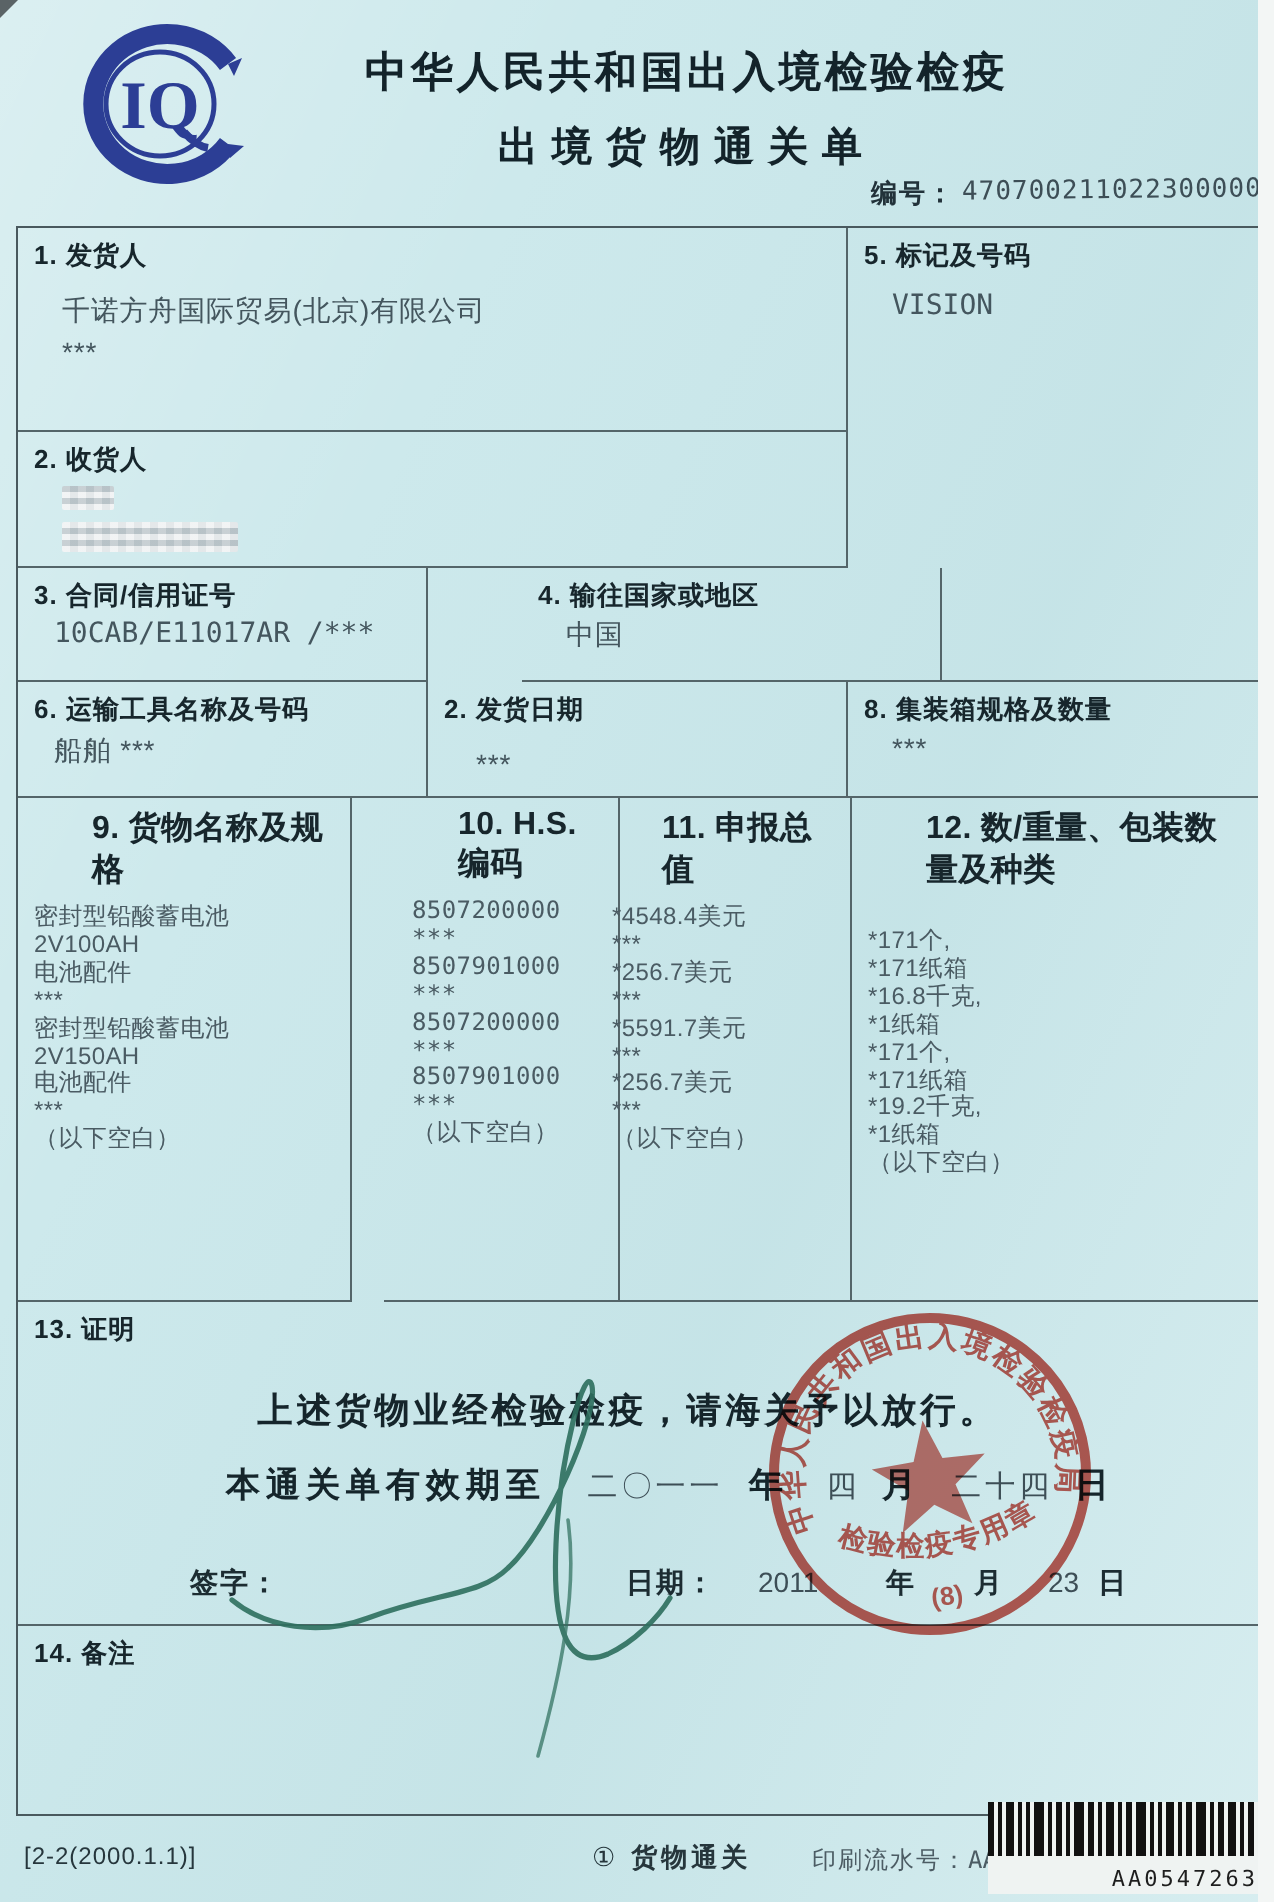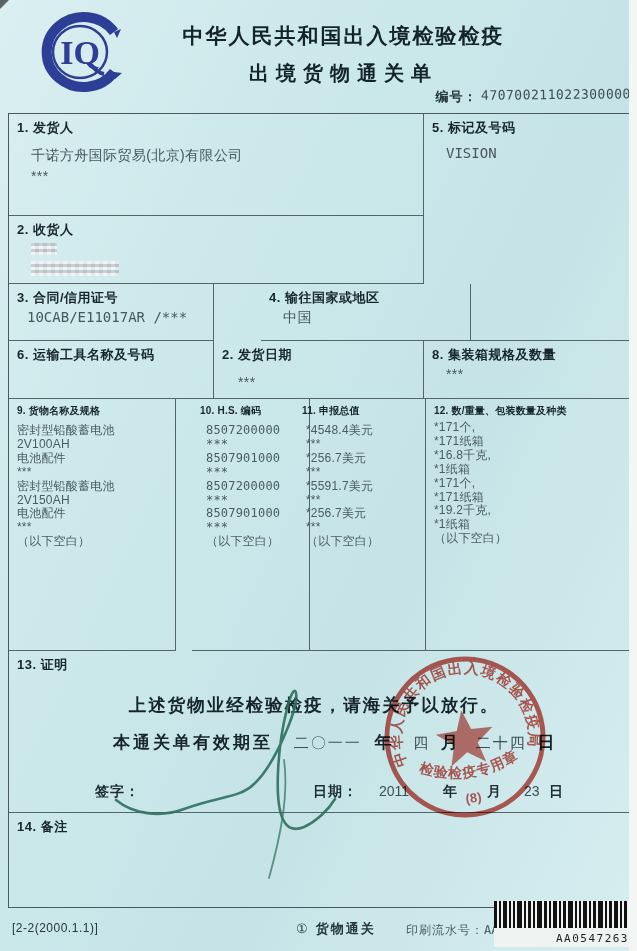--- a/index.html
+++ b/index.html
@@ -25,21 +25,21 @@
   .form-table{position:absolute;left:8px;top:113px;width:622px;height:795px;
     border:1px solid #49595e;box-sizing:border-box;}
   .cell{position:absolute;box-sizing:border-box;border-right:1px solid #546569;border-bottom:1px solid #546569;padding:5px 6px 0 8px;}
   .noR{border-right:none;}
   .noB{border-bottom:none;}
   .lbl{font-weight:bold;font-size:13px;color:#17262c;letter-spacing:.5px;}
   .val{font-size:14px;color:#44565e;letter-spacing:.4px;}
   .mono{font-family:"DejaVu Sans Mono",monospace;letter-spacing:0;}
   .lines{white-space:pre-line;}
   .indent{margin:8px 0 0 14px;}
-  .goods-head{font-weight:bold;font-size:10px;color:#17262c;letter-spacing:.2px;}
+  .goods-head{font-weight:bold;font-size:16px;color:#17262c;letter-spacing:.2px;margin-left:29px;}
   .goods-val{margin-top:6px;font-size:12px;line-height:13.9px;color:#4a5b63;letter-spacing:.2px;}
 
   .redact{background-color:#d2d9dc;
     background-image:repeating-linear-gradient(0deg, rgba(255,255,255,.55) 0 3px, rgba(170,182,188,.45) 3px 6px),
                      repeating-linear-gradient(90deg, rgba(255,255,255,.35) 0 4px, rgba(178,190,195,.45) 4px 8px);
     border-radius:1px;}
 
   
   .cert-statement{position:absolute;left:0;right:10px;top:42px;text-align:center;
     font-size:17.5px;font-weight:bold;letter-spacing:2px;color:#15252b;}
@@ -117,20 +117,21 @@
       <div class="val" style="margin:2px 0 0 14px;">中国</div>
     </div>
 
     <div class="cell noR" style="left:415px;top:0;width:205px;height:227px;">
       <div class="lbl">5. 标记及号码</div>
       <div class="val mono" style="margin:8px 0 0 14px;">VISION</div>
     </div>
 
     <div class="cell" style="left:0;top:227px;width:205px;height:58px;">
       <div class="lbl">6. 运输工具名称及号码</div>
+      <div class="val" style="margin:3px 0 0 10px;">船舶 ***</div>
     </div>
 
     <div class="cell" style="left:205px;top:227px;width:210px;height:58px;">
       <div class="lbl">2. 发货日期</div>
       <div class="val" style="margin:10px 0 0 16px;">***</div>
     </div>
 
     <div class="cell noR" style="left:415px;top:227px;width:205px;height:58px;">
       <div class="lbl">8. 集装箱规格及数量</div>
       <div class="val" style="margin:2px 0 0 14px;">***</div>
@@ -170,21 +171,21 @@
 ***
 *5591.7美元
 ***
 *256.7美元
 ***
 （以下空白）</div>
     </div>
 
     <div class="cell noR" style="left:417px;top:285px;width:203px;height:252px;">
       <div class="goods-head">12. 数/重量、包装数量及种类</div>
-      <div class="goods-val lines" style="margin-top:3px;">*171个,
+      <div class="goods-val lines" style="margin-top:18px;">*171个,
 *171纸箱
 *16.8千克,
 *1纸箱
 *171个,
 *171纸箱
 *19.2千克,
 *1纸箱
 （以下空白）</div>
     </div>
 

